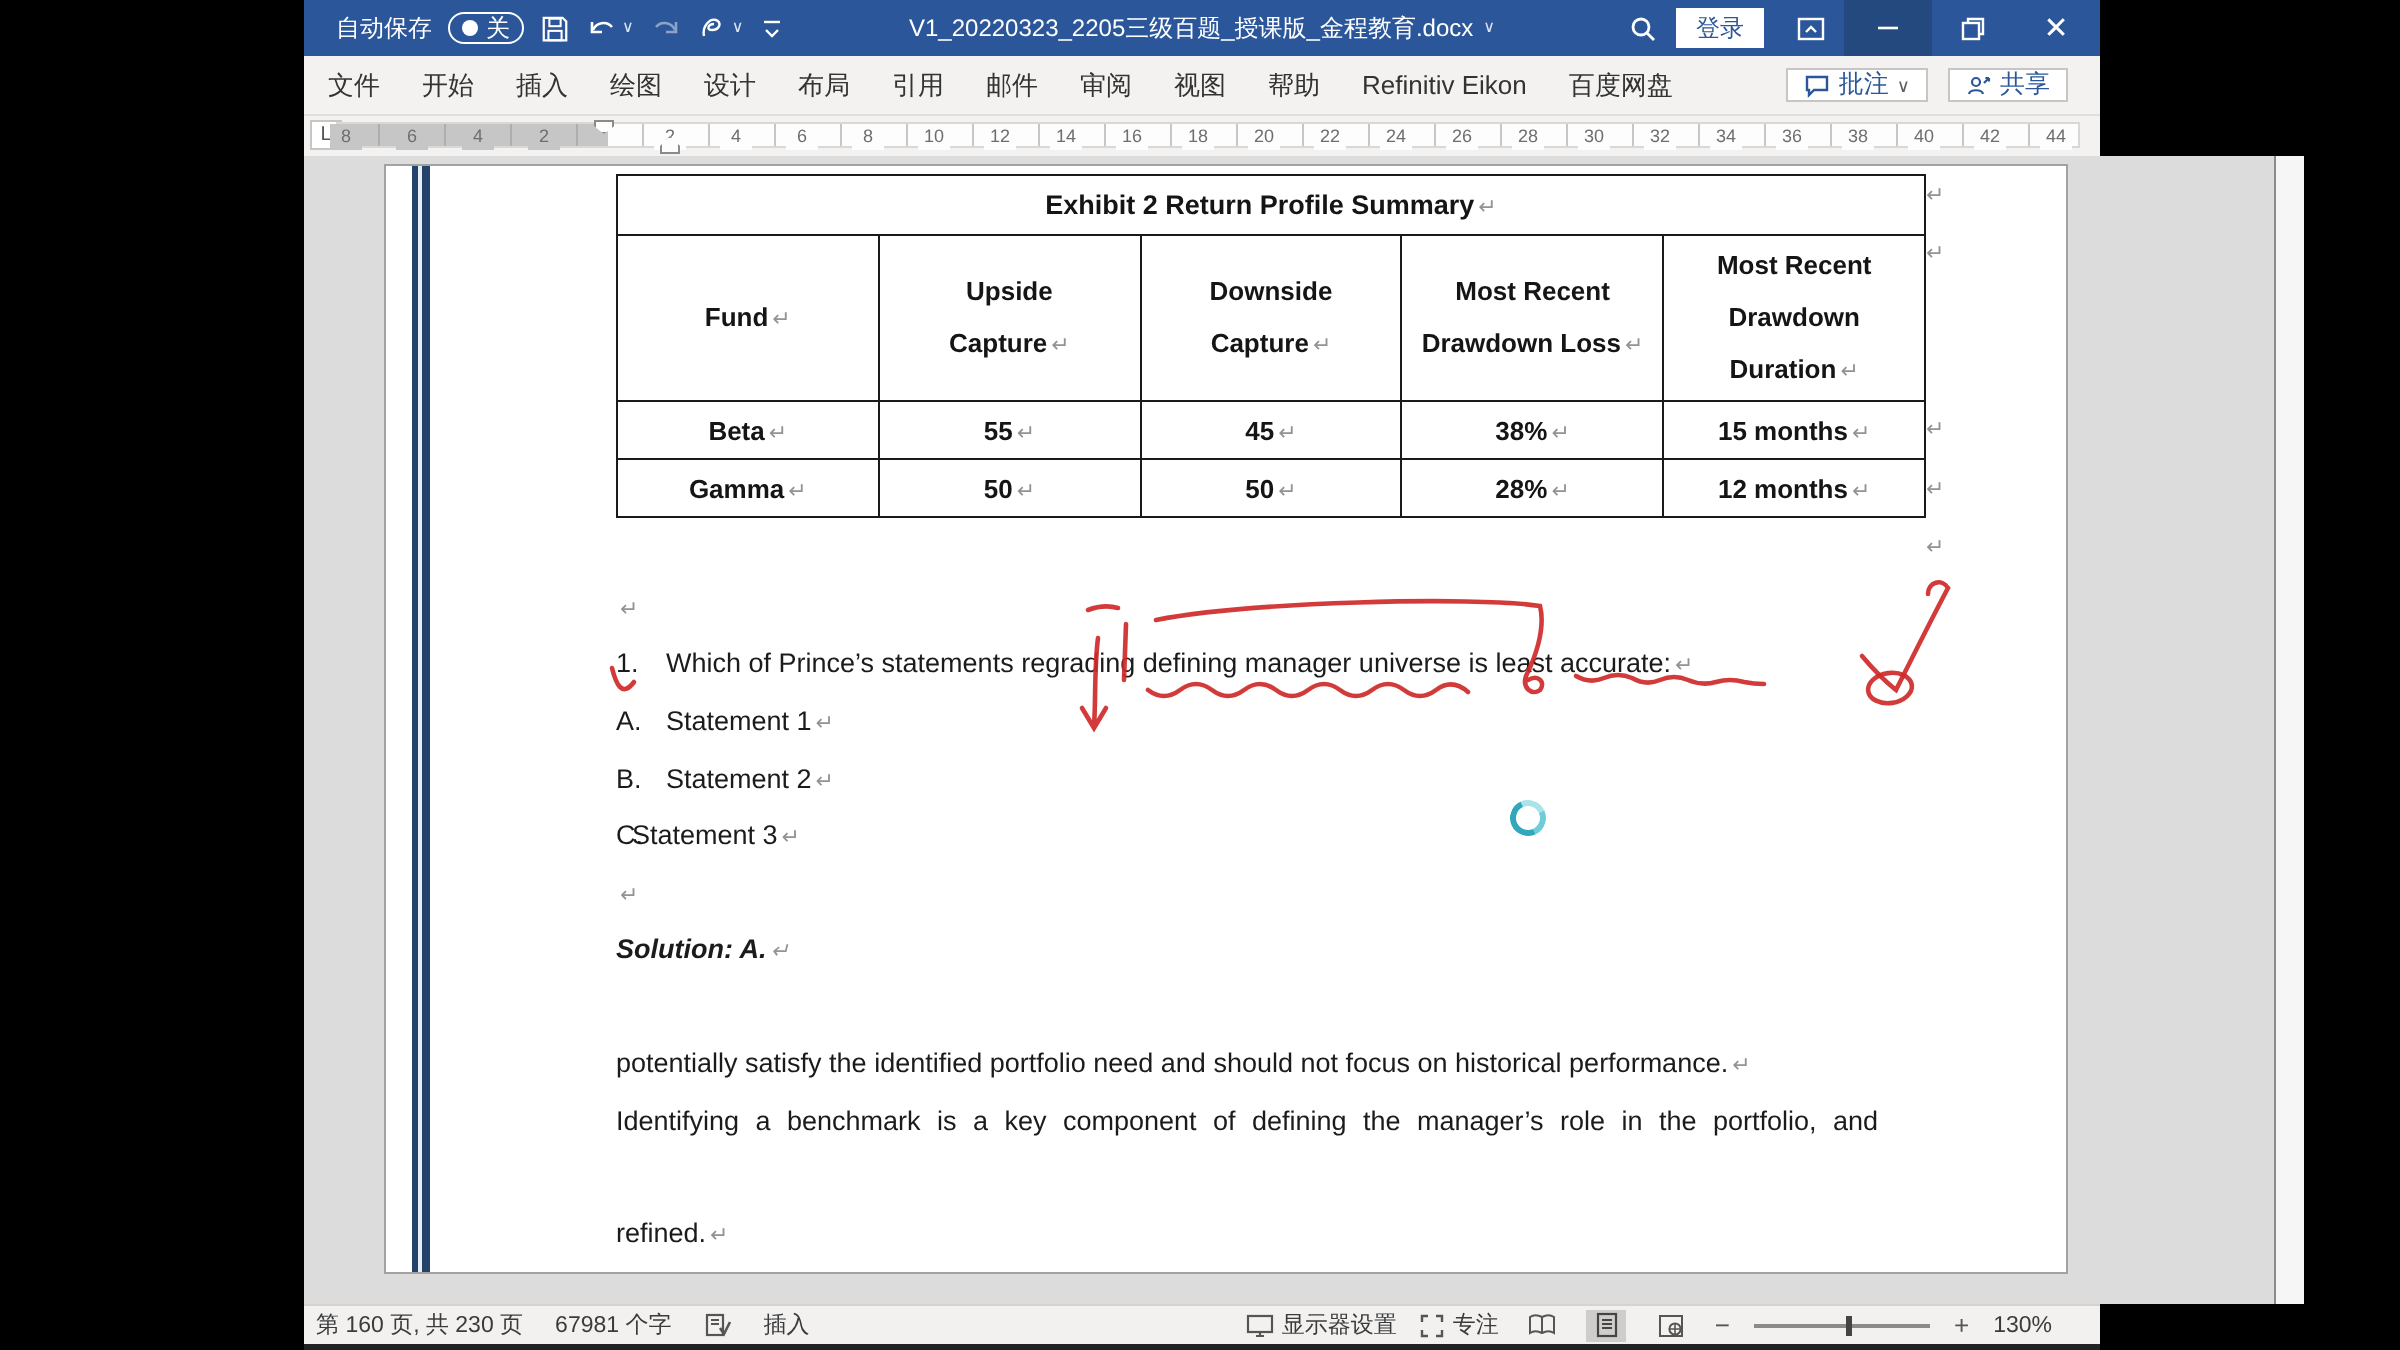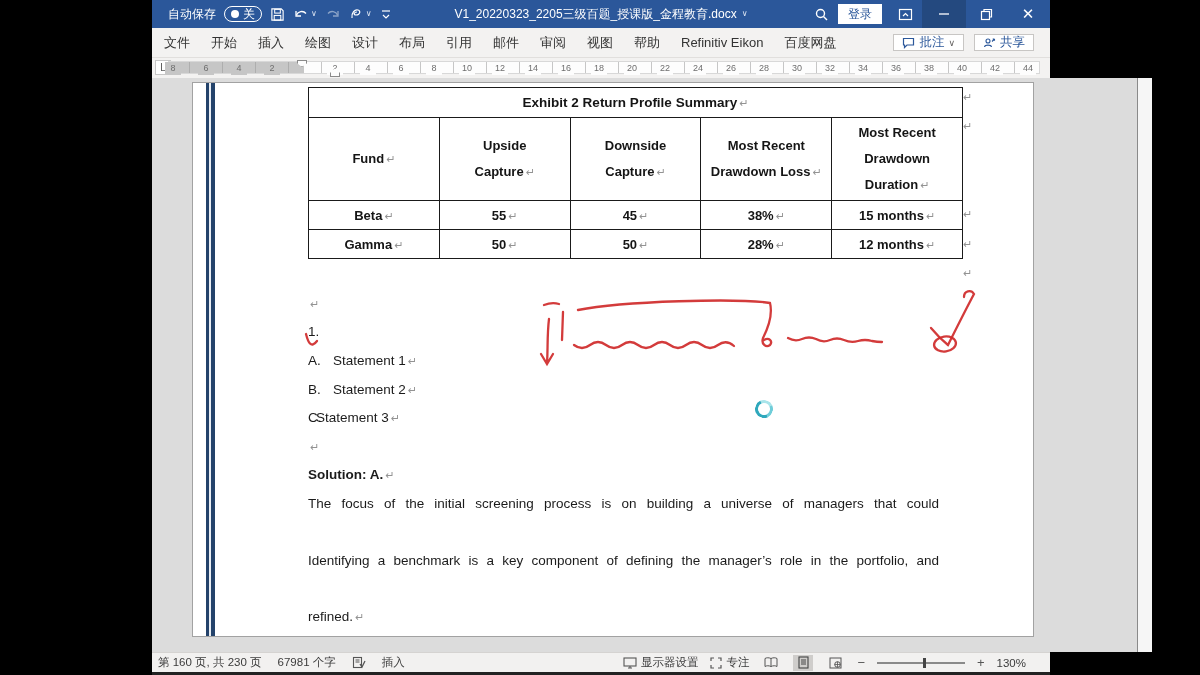--- a/index.html
+++ b/index.html
@@ -73,21 +73,21 @@
   table.exhibit { position:absolute; left:115px; top:4px; width:655px; border-collapse:collapse;
                   table-layout:fixed; font-size:13px; color:#151515; }
   table.exhibit td, table.exhibit th { border:1.5px solid #1a1a1a; text-align:center; vertical-align:middle;
                   font-weight:bold; padding:0; }
   .t-title td { height:30px; text-align:left; padding-left:8px; font-size:13.5px; }
   .t-head th { height:83px; line-height:26px; }
   .t-data td { height:29px; font-weight:normal; }
 
   .line { position:absolute; height:18px; line-height:18px; font-size:13.5px; color:#1b1b1b; white-space:nowrap; }
   .jline { white-space:normal; text-align:justify; text-align-last:justify; width:631px; }
-  .bold { font-weight:bold; }
+  .bold { font-weight:bold;font-style:italic; }
 
   .spinner { position:absolute; left:562px; top:317px; width:18px; height:18px; border-radius:50%;
              border:3.5px solid #2fa8bc; border-top-color:#a9e4ea; border-right-color:#6fcdd9;
              transform:rotate(20deg); }
 
   .inkoverlay { position:absolute; left:0; top:0; width:842px; height:555px; pointer-events:none; }
   .inkoverlay path, .inkoverlay ellipse { stroke:#cf2a2a; stroke-width:2.3; fill:none;
              stroke-linecap:round; opacity:.92; }
 
   
@@ -303,35 +303,38 @@
 
       <span class="rmark" style="left:770px;top:8px">↵</span>
       <span class="rmark" style="left:770px;top:37px">↵</span>
       <span class="rmark" style="left:770px;top:125px">↵</span>
       <span class="rmark" style="left:770px;top:155px">↵</span>
       <span class="rmark" style="left:770px;top:184px">↵</span>
 
       <div class="line" style="left:115px;top:212px"><span class="pilcrow">↵</span></div>
 
       <div class="line" style="left:115px;top:240px">1.</div>
+      <div class="line" style="left:140px;top:240px">
+        <span>Which of Prince’s statements regrading defining manager universe is least accurate:</span><span class="pilcrow">↵</span>
+      </div>
 
       <div class="line" style="left:115px;top:269px">A.</div>
       <div class="line" style="left:140px;top:269px"><span>Statement 1</span><span class="pilcrow">↵</span></div>
       <div class="line" style="left:115px;top:298px">B.</div>
       <div class="line" style="left:140px;top:298px"><span>Statement 2</span><span class="pilcrow">↵</span></div>
       <div class="line" style="left:115px;top:326px">C.</div>
       <div class="line" style="left:123px;top:326px"><span>Statement 3</span><span class="pilcrow">↵</span></div>
 
       <div class="line" style="left:115px;top:355px"><span class="pilcrow">↵</span></div>
 
       <div class="line bold" style="left:115px;top:383px">
         <span>Solution: A.</span><span class="pilcrow">↵</span>
       </div>
 
-      <div class="line jline" style="left:115px;top:412px">The focus of the initial screening process is on building a universe of managers that could</div>
+      <div class="line" style="left:115px;top:440px"><span>potentially satisfy the identified portfolio need and should not focus on historical performance.</span><span class="pilcrow">↵</span></div>
       <div class="line jline" style="left:115px;top:469px">Identifying a benchmark is a key component of defining the manager’s role in the portfolio, and</div>
       <div class="line" style="left:115px;top:525px"><span>refined.</span><span class="pilcrow">↵</span></div>
 
       <div class="spinner"></div>
 
       <svg class="inkoverlay">
         <path d="M113,251 C115,259 118,266 124,258"></path>
         <path d="M351,222 Q359,219 366,221"></path>
         <path d="M356,236 C354,252 355,266 354,280 M348,271 L354,281 L360,271"></path>
         <path d="M370,229 L369,257"></path>

